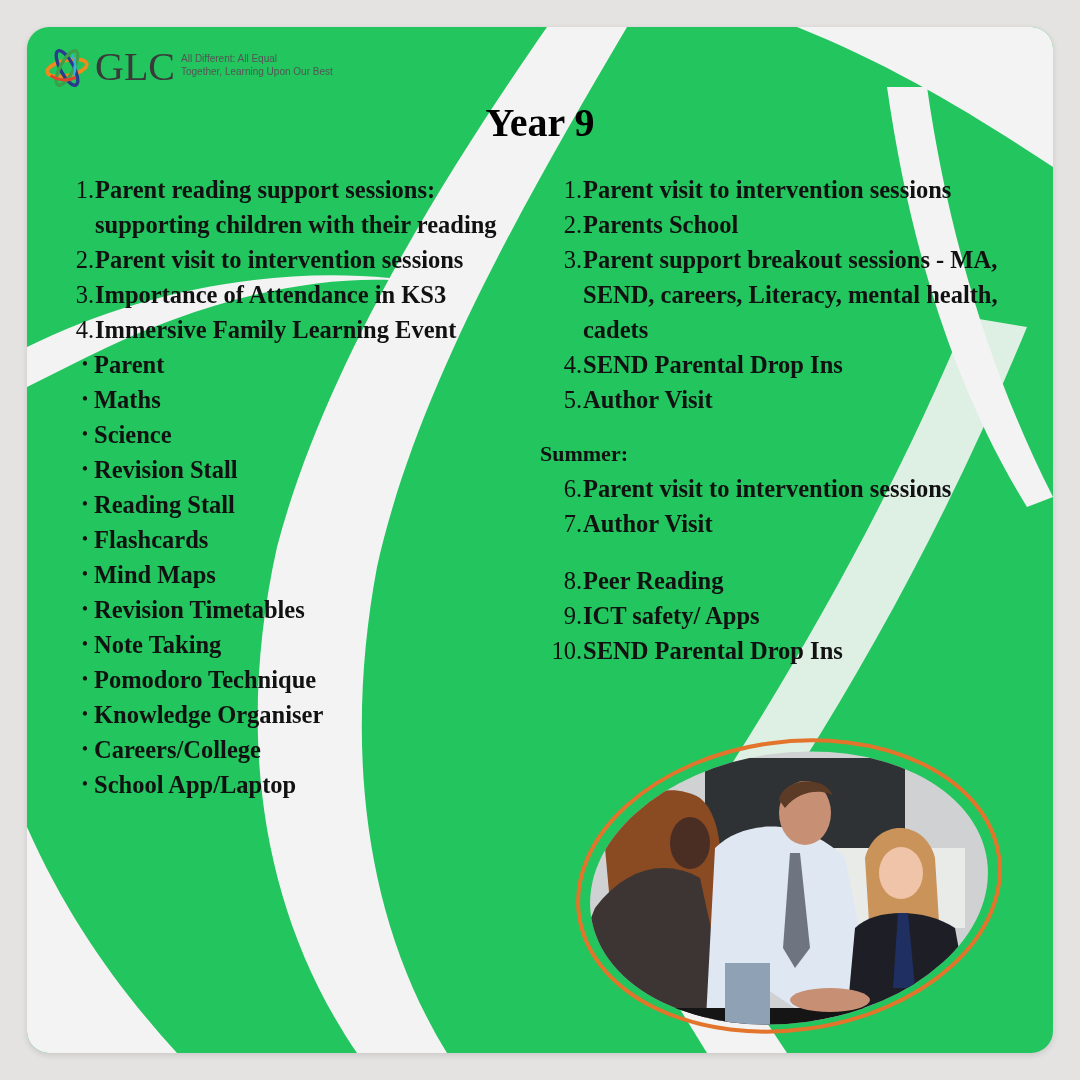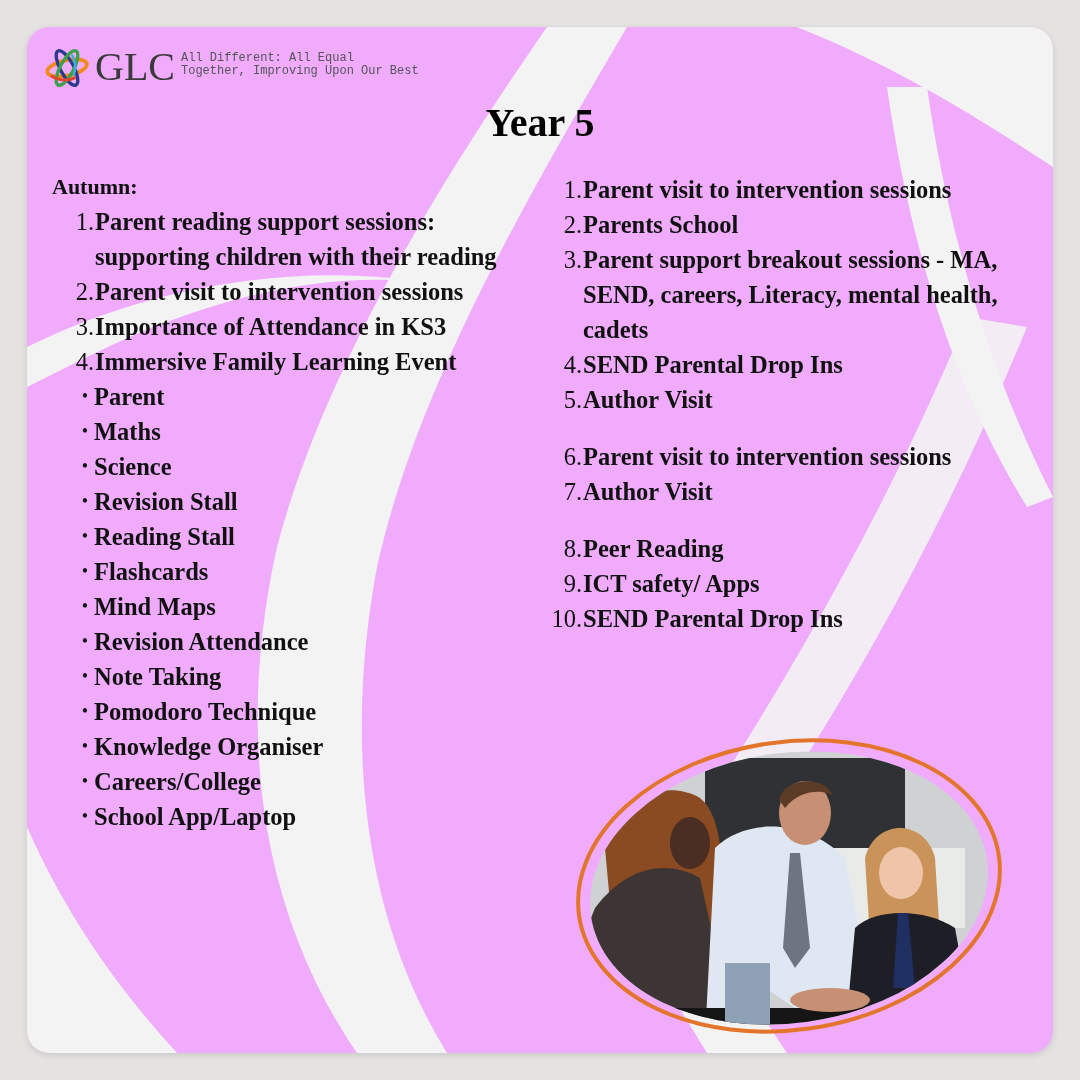--- a/index.html
+++ b/index.html
@@ -8,21 +8,21 @@
       background: #e4e3e1;
       position: relative;
       overflow: hidden;
       font-family: "DejaVu Serif", "Liberation Serif", serif;
       color: #111;
     }
     .card {
       position: absolute;
       left: 27px; top: 27px;
       width: 1026px; height: 1026px;
-      background: #f0abfc;
+      background: #22c55e;
       border-radius: 22px;
       box-shadow: 0 2px 6px rgba(0,0,0,0.12);
       overflow: hidden;
     }
     .bg-watermark {
       position: absolute; left: 0; top: 0;
       width: 1026px; height: 1026px;
       pointer-events: none;
     }
     .logo {
@@ -31,22 +31,22 @@
     }
     .logo-mark { width: 48px; height: 48px; }
     .logo-text {
       font-family: "Liberation Serif", serif;
       font-size: 40px; color: #3a3a3a;
       margin-left: 4px; letter-spacing: 0px;
       line-height: 1;
     }
     .logo-tag {
       margin-left: 6px;
-      font-family: Liberation Mono, monospace;
-      font-size: 12px; color: #555;
+      font-family: Liberation Sans, sans-serif;
+      font-size: 10px; color: #555;
       line-height: 13px;
       margin-top: -4px;
     }
     .title {
       position: absolute; top: 72px; left: 0; width: 1026px;
       text-align: center;
       font-family: "Liberation Serif", serif;
       font-weight: bold; font-size: 40px;
       color: #000;
     }
@@ -104,28 +104,27 @@
     <svg class="logo-mark" viewBox="0 0 50 50">
       <ellipse cx="25" cy="26" rx="21" ry="8" fill="none" stroke="#f08a1c" stroke-width="4" transform="rotate(-12 25 26)"></ellipse>
       <ellipse cx="25" cy="26" rx="20" ry="7" fill="none" stroke="#2b3a8c" stroke-width="3.5" transform="rotate(62 25 26)"></ellipse>
       <ellipse cx="25" cy="26" rx="20" ry="7" fill="none" stroke="#3aa04a" stroke-width="3.5" transform="rotate(-62 25 26)"></ellipse>
       <path d="M8 34 Q20 42 34 36" fill="none" stroke="#e0442c" stroke-width="3"></path>
       <path d="M30 12 Q36 22 32 34" fill="none" stroke="#3ab0d8" stroke-width="2.5"></path>
     </svg>
     <span class="logo-text">GLC</span>
     <div class="logo-tag">
       <div>All Different: All Equal</div>
-      <div>Together, Improving Upon Our Best</div>
-    </div>
-  </div>
-
-  <div class="title">Year 5</div>
+      <div>Together, Learning Upon Our Best</div>
+    </div>
+  </div>
+
+  <div class="title">Year 9</div>
 
   <div class="col col-left">
-    <div class="section-heading">Autumn:</div>
     <ol class="list">
       <li class="item">
         <span class="num">1.</span>
         <span class="txt">Parent reading support sessions: supporting children with their reading</span>
       </li>
       <li class="item">
         <span class="num">2.</span>
         <span class="txt">Parent visit to intervention sessions</span>
       </li>
       <li class="item">
@@ -161,21 +160,21 @@
       <li class="item">
           <span class="bul">•</span>
           <span class="txt">Flashcards</span>
         </li>
       <li class="item">
           <span class="bul">•</span>
           <span class="txt">Mind Maps</span>
         </li>
       <li class="item">
           <span class="bul">•</span>
-          <span class="txt">Revision Attendance</span>
+          <span class="txt">Revision Timetables</span>
         </li>
       <li class="item">
           <span class="bul">•</span>
           <span class="txt">Note Taking</span>
         </li>
       <li class="item">
           <span class="bul">•</span>
           <span class="txt">Pomodoro Technique</span>
         </li>
       <li class="item">
@@ -213,20 +212,21 @@
             <span class="txt">SEND Parental Drop Ins</span>
           </li>
         <li class="item">
             <span class="num">5.</span>
             <span class="txt">Author Visit</span>
           </li>
       </ol>
     </div>
     <div class="spacer"></div>
     <div>
+      <div class="section-heading">Summer:</div>
       <ol class="list">
         <li class="item">
             <span class="num">6.</span>
             <span class="txt">Parent visit to intervention sessions</span>
           </li>
         <li class="item">
             <span class="num">7.</span>
             <span class="txt">Author Visit</span>
           </li>
       </ol>

